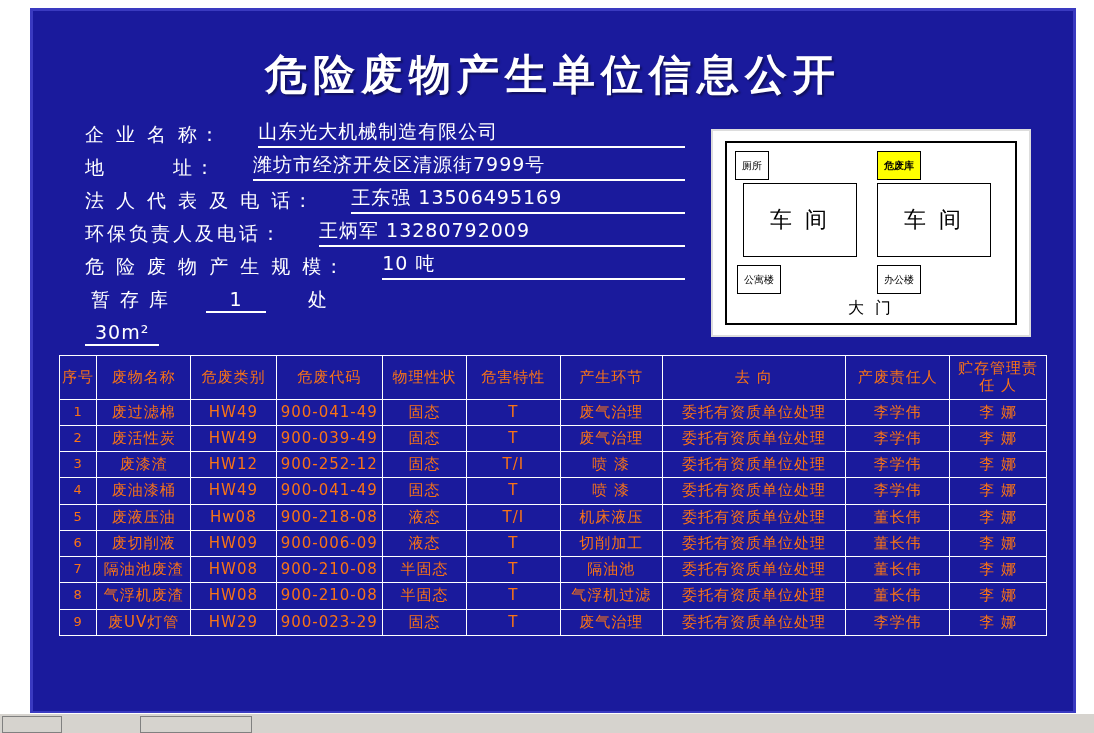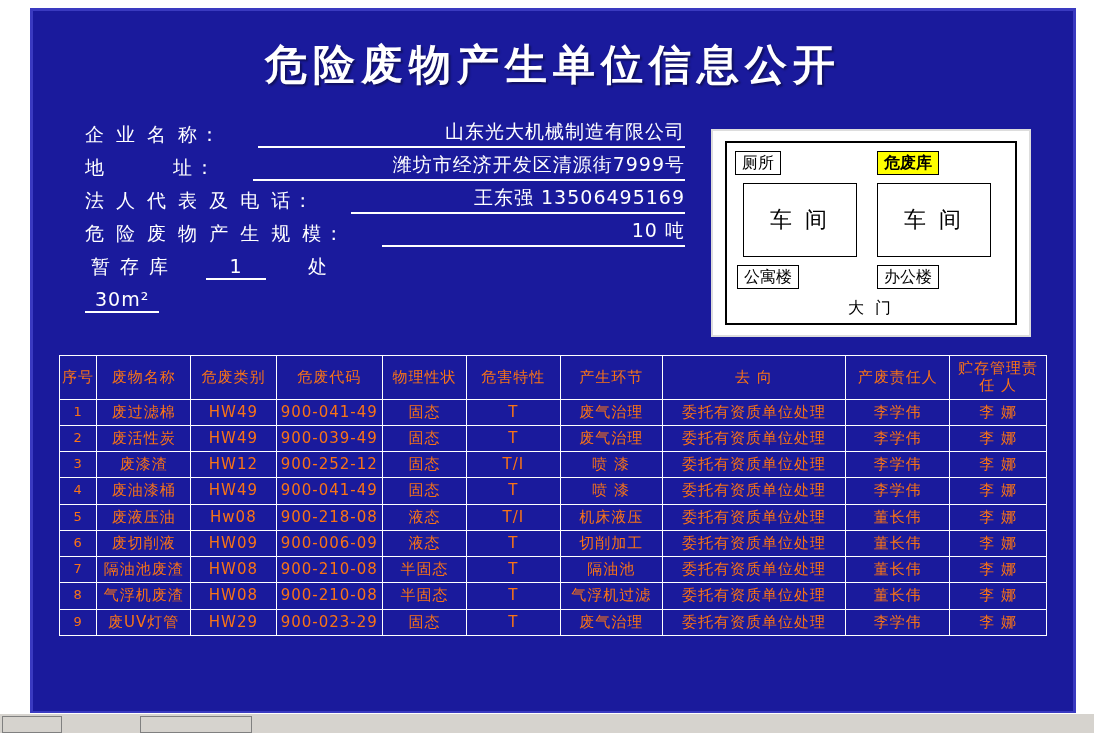--- a/index.html
+++ b/index.html
@@ -24,21 +24,21 @@
     background: #1a1a9c;
     border: 3px solid #3a3ac0;
     box-sizing: border-box;
   }
   #title {
     text-align: center;
     color: #ffffff;
     font-size: 42px;
     font-weight: bold;
     letter-spacing: 6px;
-    margin-top: 26px;
+    margin-top: 36px;
     text-shadow: 2px 2px 2px rgba(0,0,0,0.4);
   }
   .info-area {
     position: absolute;
     left: 52px;
     top: 104px;
     width: 600px;
     color: #ffffff;
   }
   .info-row {
@@ -49,21 +49,21 @@
     letter-spacing: 1px;
     gap: 36px;
   }
   .info-label {
     white-space: nowrap;
     letter-spacing: 3px;
   }
   .info-value {
     flex: 1;
     border-bottom: 2px solid #ffffff;
-    text-align: right;
+    text-align: left;
     padding-bottom: 1px;
     letter-spacing: 1px;
     font-size: 19px;
   }
   .inline-value {
     border-bottom: 2px solid #ffffff;
     text-align: center;
     padding: 0 10px 1px 10px;
     min-width: 40px;
   }
@@ -86,23 +86,23 @@
     top: 10px;
     right: 12px;
     bottom: 10px;
     border: 2px solid #000000;
     box-sizing: border-box;
   }
   .map-lbl {
     position: absolute;
     border: 1.5px solid #000;
     background: #fff;
-    font-size: 16px;
+    font-size: 10px;
     color: #000;
-    padding: 2px 6px;
+    padding: 8px 6px;
     white-space: nowrap;
     line-height: 1.1;
   }
   .map-room {
     position: absolute;
     border: 1.5px solid #000;
     background: #fff;
     font-size: 22px;
     color: #000;
     display: flex;
@@ -185,20 +185,24 @@
         <span class="info-label">企 业 名 称：</span>
         <span class="info-value">山东光大机械制造有限公司</span>
       </div>
       <div class="info-row">
         <span class="info-label">地　　　址：</span>
         <span class="info-value">潍坊市经济开发区清源街7999号</span>
       </div>
       <div class="info-row">
         <span class="info-label">法 人 代 表 及 电 话：</span>
         <span class="info-value">王东强  13506495169</span>
+      </div>
+      <div class="info-row">
+        <span class="info-label">环保负责人及电话：</span>
+        <span class="info-value">王炳军  13280792009</span>
       </div>
       <div class="info-row">
         <span class="info-label">危 险 废 物 产 生 规 模：</span>
         <span class="info-value">10 吨</span>
       </div>
       <div class="info-row">
         <span class="after-text">暂 存 库</span>
         <span class="inline-value">1</span>
         <span class="after-text">处</span>
       </div>

